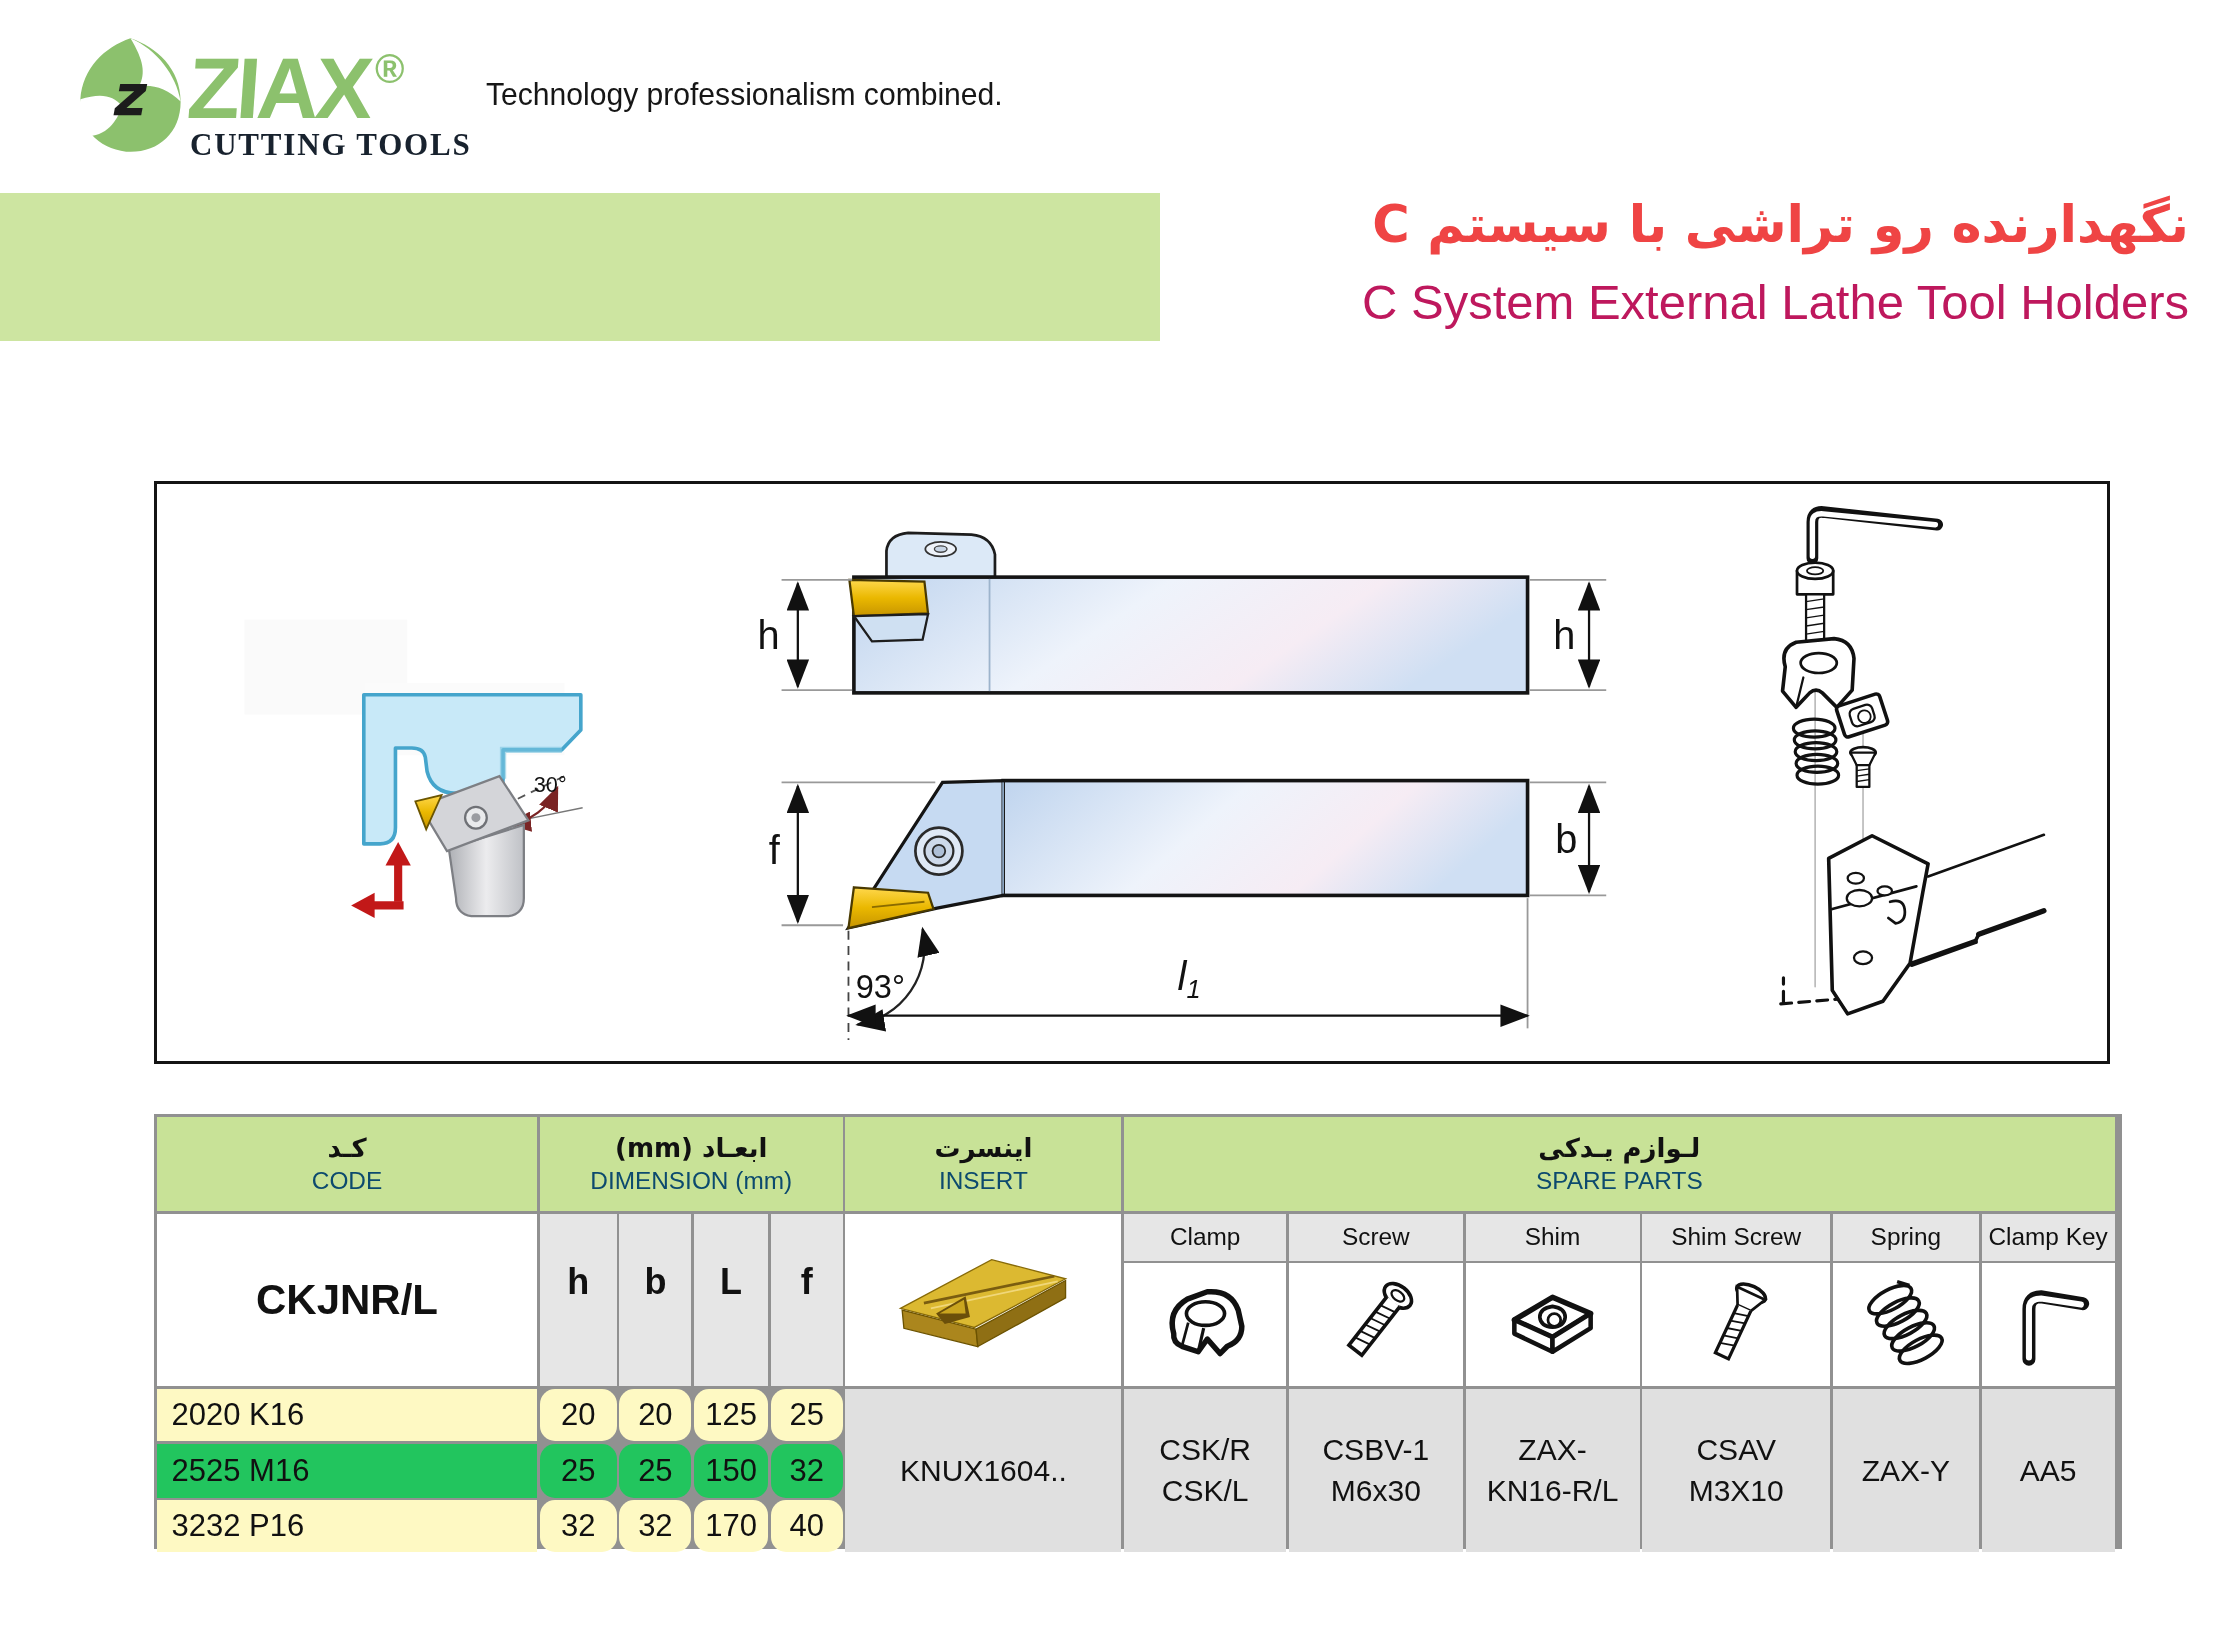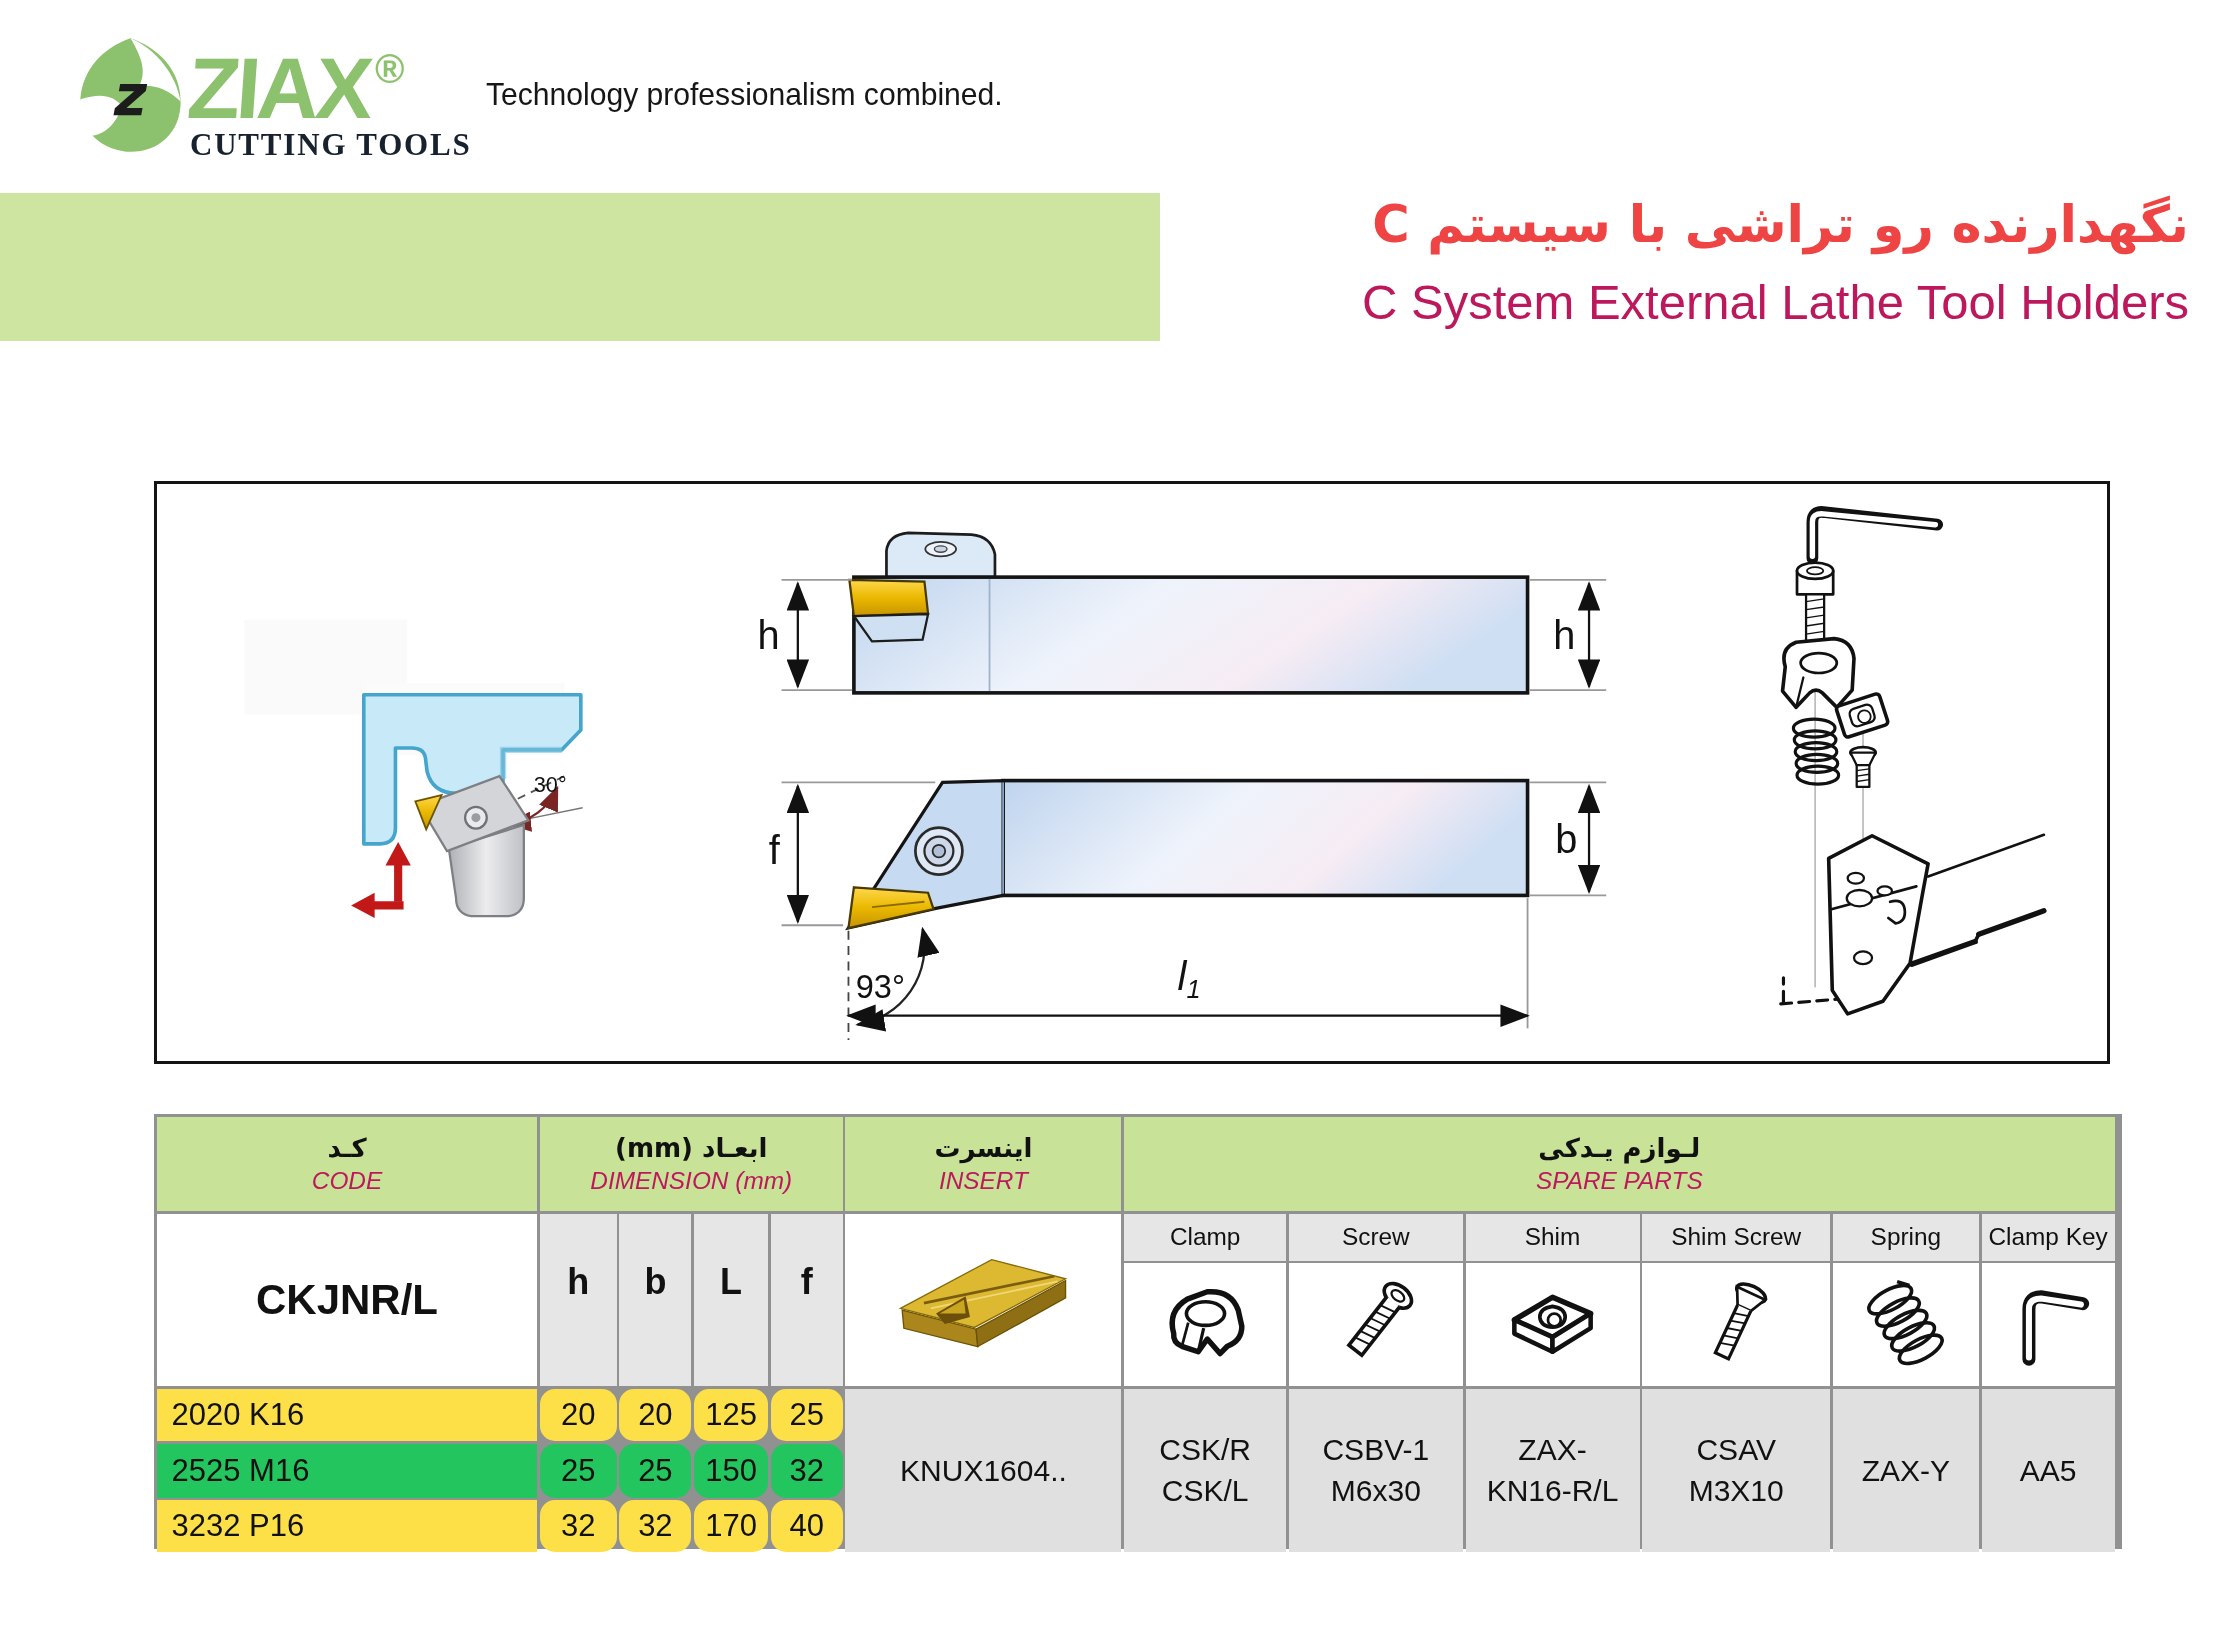--- a/index.html
+++ b/index.html
@@ -32,28 +32,28 @@
 
   
   .spec{position:absolute;left:154px;top:1114px;width:1968px;height:435px;box-sizing:border-box;
         background:#919191;border:3.6px solid #919191;display:grid;gap:2.7px;
         grid-template-columns:380px 77px 72px 74px 72px 276px 162px 174px 174px 188px 146px 133px;
         grid-template-rows:94px 47px 123px 52px 54px 52px;}
   .cell{background:#fff;display:flex;align-items:center;justify-content:center;overflow:hidden;}
   .head{background:#c8e297;flex-direction:column;gap:5.4px;}
   .head .fa{font-family:"DejaVu Sans","Liberation Sans",sans-serif;direction:rtl;
             font-size:26px;font-weight:700;line-height:1.1;}
-  .head .en{font-size:24.4px;color:#be185d;line-height:1.1;font-style:italic;}
+  .head .en{font-size:24.4px;color:#0c4a6e;line-height:1.1;}
   .model{font-size:42px;font-weight:700;}
   .dimhead{background:#e6e6e6;align-items:flex-start;padding-top:47px;box-sizing:border-box;
            font-size:36px;font-weight:700;}
   .sparehead{background:#e6e6e6;font-size:24.4px;}
   .codecell{justify-content:flex-start;padding-left:14.5px;box-sizing:border-box;font-size:31px;}
   .numcell{font-size:31px;border-radius:15px;}
-  .rg{background:#fde047;}
+  .rg{background:#fef9c3;}
   .rw{background:#22c55e;}
   .merged{background:#e0e0e0;flex-direction:column;font-size:30px;line-height:1.35;text-align:center;}
   .iconcell{padding:3.6px 0;}
 </style>
 </head>
 <body>
 
 <div class="page">
 
   <div class="logo">

